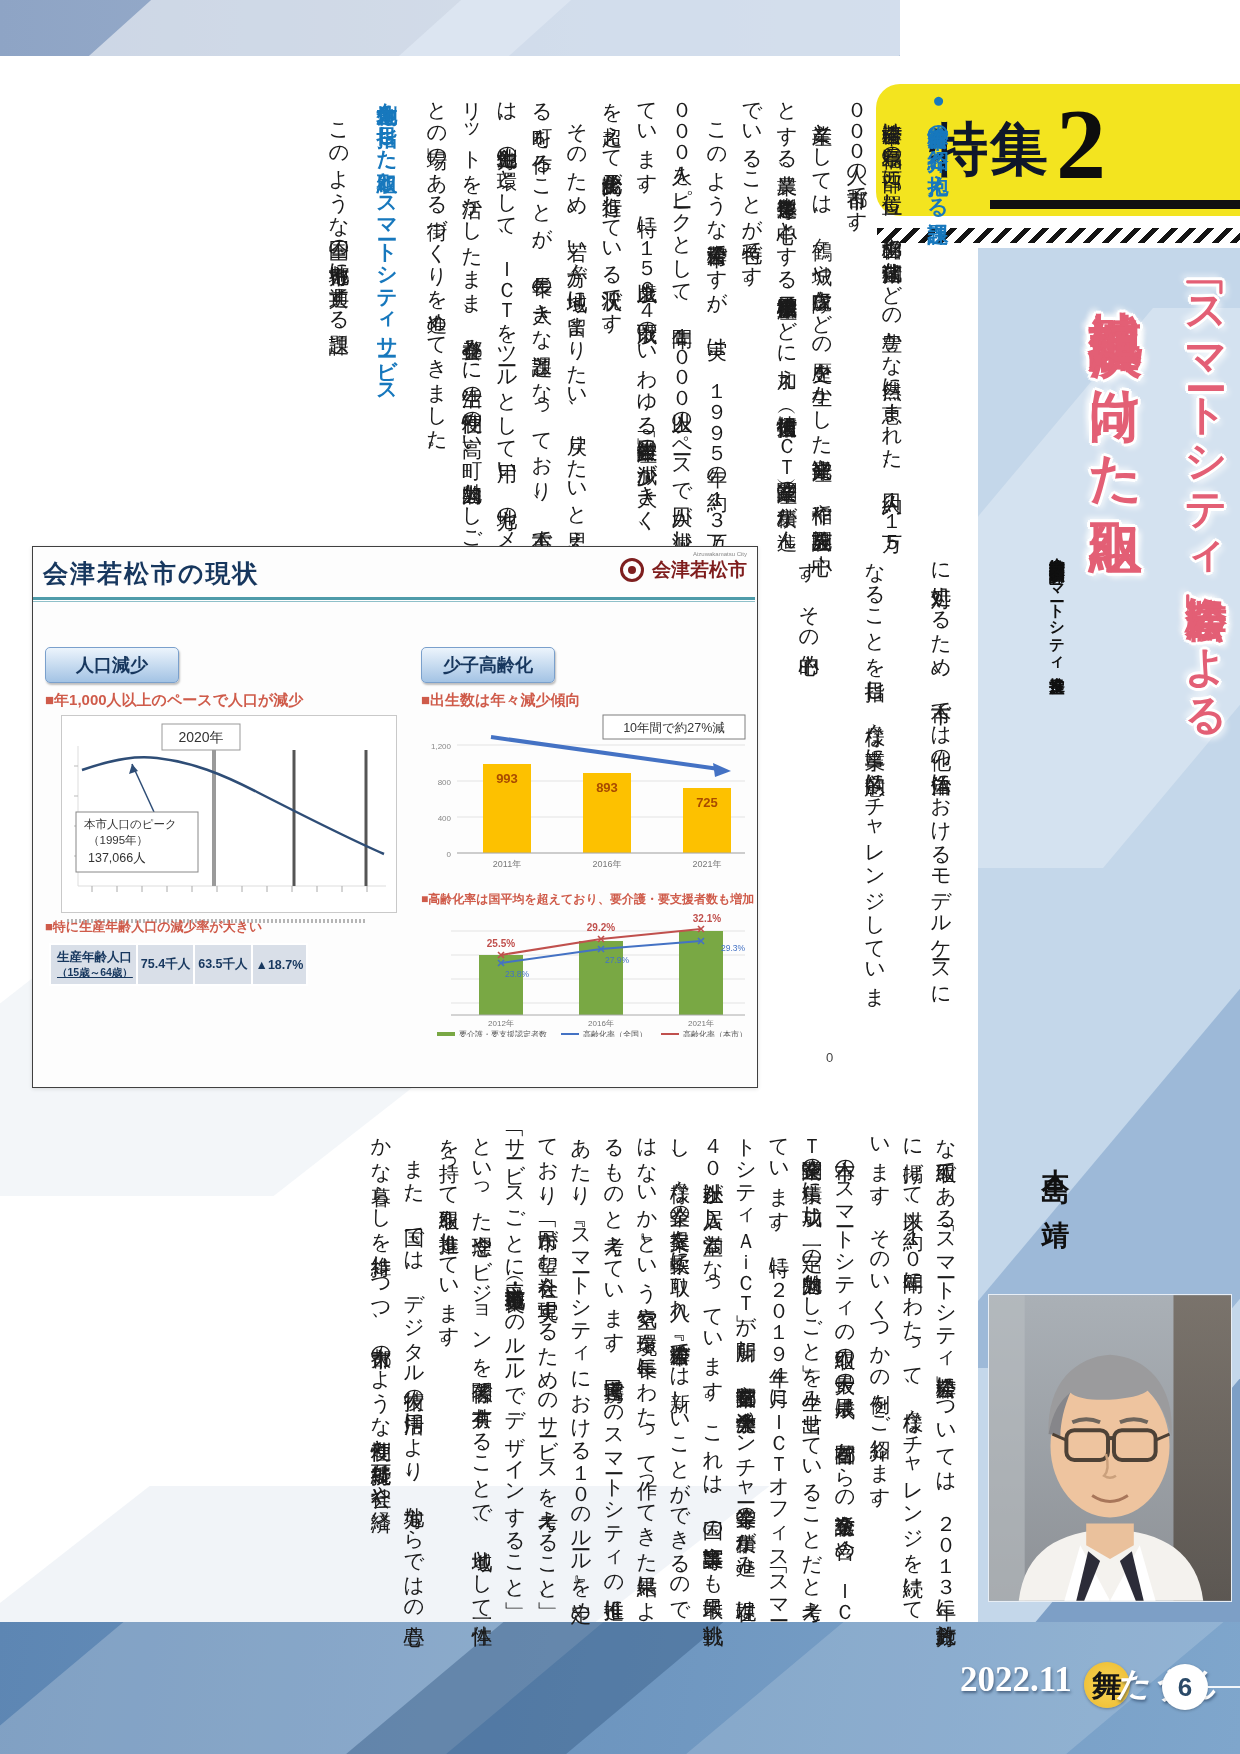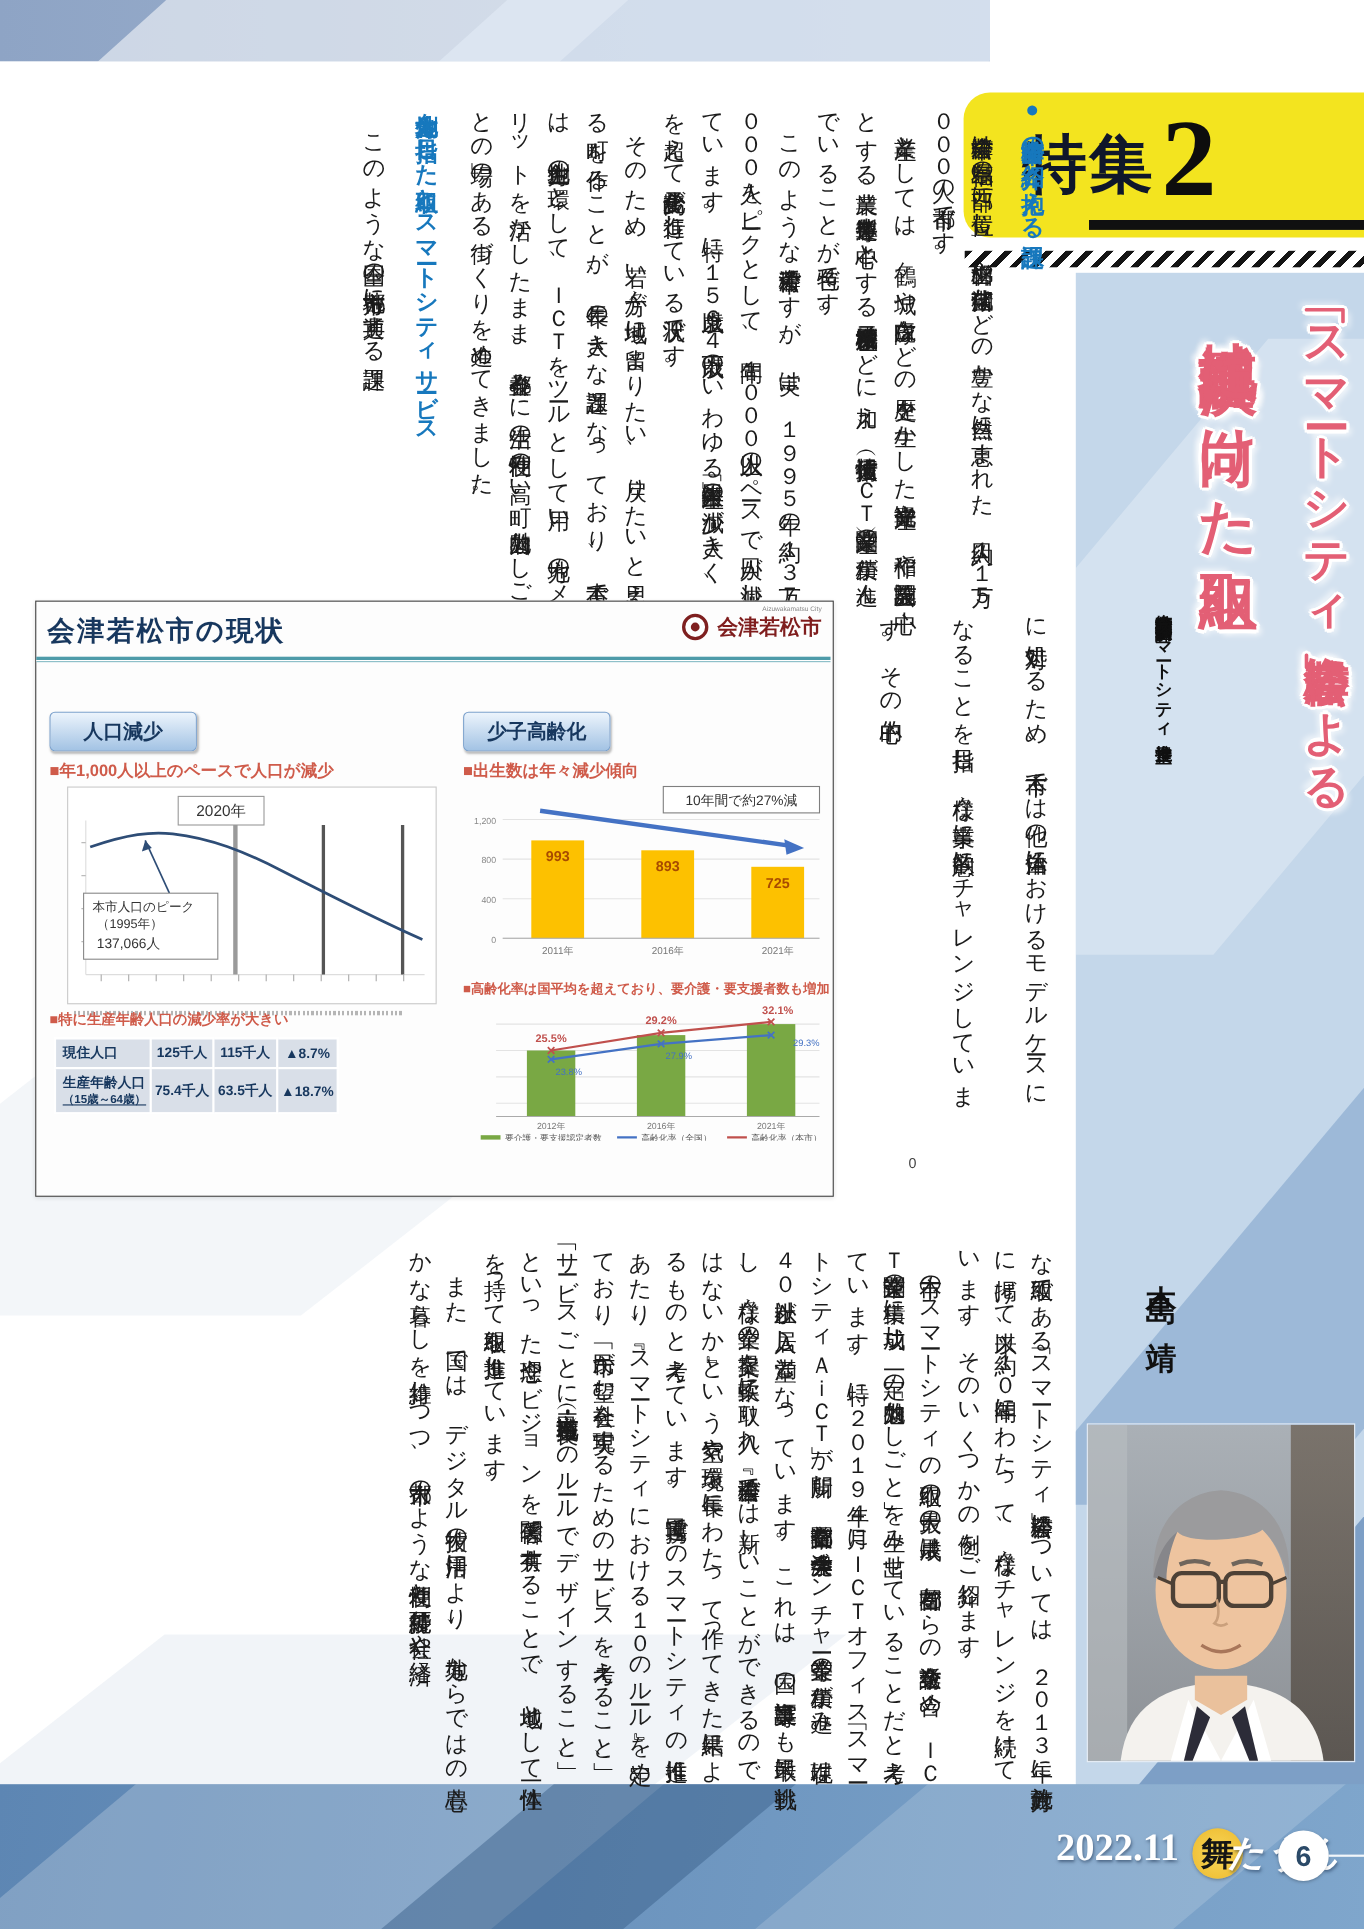--- a/index.html
+++ b/index.html
@@ -207,26 +207,20 @@
           <line x1="255" y1="170" x2="255" y2="176"></line>
         <line x1="280" y1="170" x2="280" y2="176"></line>
           <line x1="305" y1="170" x2="305" y2="176"></line>
       </g>
     </svg>
     <div class="abs micro" style="left:34px;top:372px;width:300px;"></div>
 
     <div class="abs s-point" style="left:12px;top:371px;font-size:13px;">■特に生産年齢人口の減少率が大きい</div>
     <table class="abs s-table">
       <tbody>
-      <tr>
-        <td class="l">現住人口</td>
-        <td>125千人</td>
-        <td>115千人</td>
-        <td>▲8.7%</td>
-      </tr>
       <tr>
         <td class="l"><span>生産年齢人口</span><span class="sub">（15歳～64歳）</span></td>
         <td>75.4千人</td>
         <td>63.5千人</td>
         <td>▲18.7%</td>
       </tr>
     </tbody>
       </table>
 
     <div class="abs s-btn" style="left:388px;top:100px;">少子高齢化</div>

